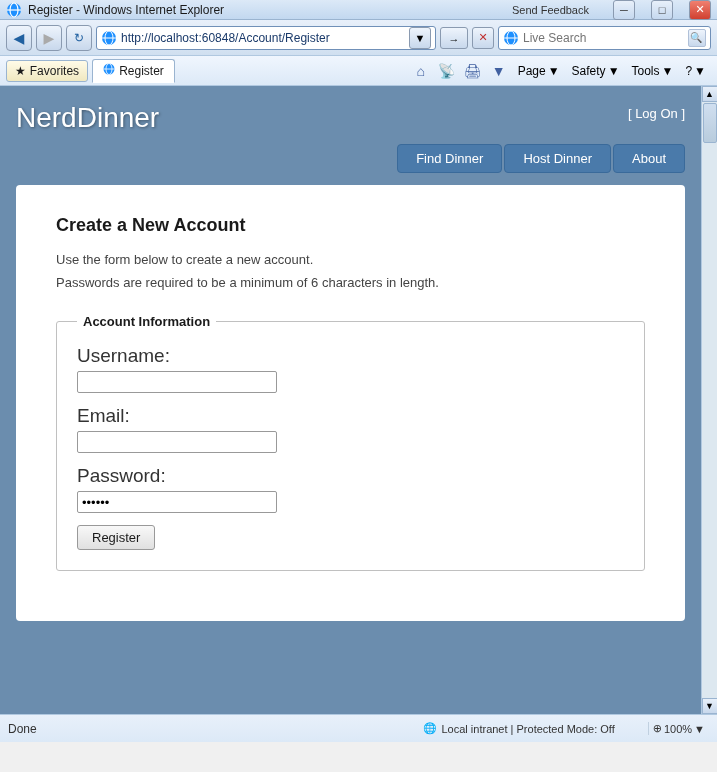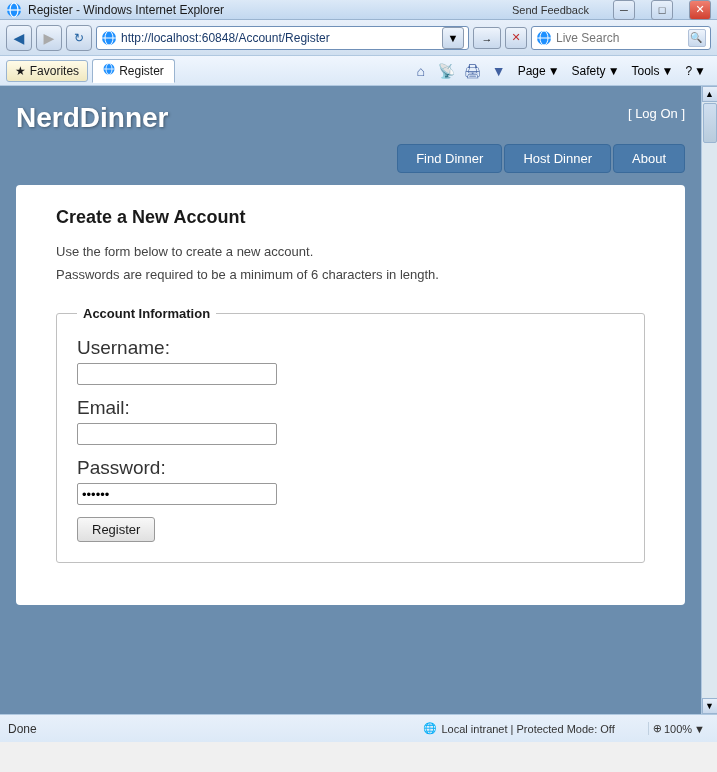--- a/index.html
+++ b/index.html
@@ -52,21 +52,21 @@
     .address-input { border: none; outline: none; flex: 1; font-size: 12px; color: #1a3a6a; background: transparent; }
     .address-btn {
       width: 22px; height: 22px; border: 1px solid #8a9ab0; border-radius: 3px;
       background: linear-gradient(to bottom, #eef4fc, #c8d8ec);
       display: flex; align-items: center; justify-content: center;
       font-size: 11px; cursor: pointer;
     }
     .live-search-wrap {
       display: flex; align-items: center;
       background: white; border: 1px solid #7090b8; border-radius: 3px;
-      height: 24px; padding: 0 4px; width: 180px;
+      height: 24px; padding: 0 4px; width: 213px;
     }
     .live-search-icon { margin-right: 4px; color: #5080c0; font-size: 13px; }
     .live-search-input { border: none; outline: none; flex: 1; font-size: 12px; color: #888; background: transparent; width: 120px; }
     .search-go-btn {
       width: 18px; height: 18px; border: 1px solid #b0c0d8; border-radius: 2px;
       background: linear-gradient(to bottom, #eef4fc, #c8d8ec);
       display: flex; align-items: center; justify-content: center;
       font-size: 10px; cursor: pointer;
     }
 
@@ -163,21 +163,21 @@
     .nerddinner-page {
       background: #6b8dae;
       padding: 16px 16px 16px 16px;
       min-height: 100%;
     }
     .site-header {
       display: flex; align-items: flex-start; justify-content: space-between;
       margin-bottom: 10px;
     }
     .site-title {
-      color: white; font-size: 28px; font-weight: bold;
+      color: white; font-size: 28px; font-weight: normal;
       text-shadow: 1px 1px 3px rgba(0,0,0,0.4);
     }
     .log-on-link {
       color: white; font-size: 13px; text-decoration: none;
       margin-top: 4px;
     }
     .nav-menu {
       display: flex; justify-content: flex-end; gap: 2px;
       margin-bottom: 12px;
     }
@@ -188,21 +188,21 @@
       border: 1px solid #3a6a9a;
       border-radius: 4px;
       font-size: 13px;
       cursor: pointer;
       font-weight: normal;
     }
 
     .content-area {
       background: white;
       border-radius: 4px;
-      padding: 22px 40px;
+      padding: 30px 40px;
     }
     .form-title {
       font-size: 18px; font-weight: bold; color: #1a1a1a;
       margin-bottom: 16px;
     }
     .form-desc {
       font-size: 13px; color: #444;
       margin-bottom: 8px;
     }
     .password-note {

